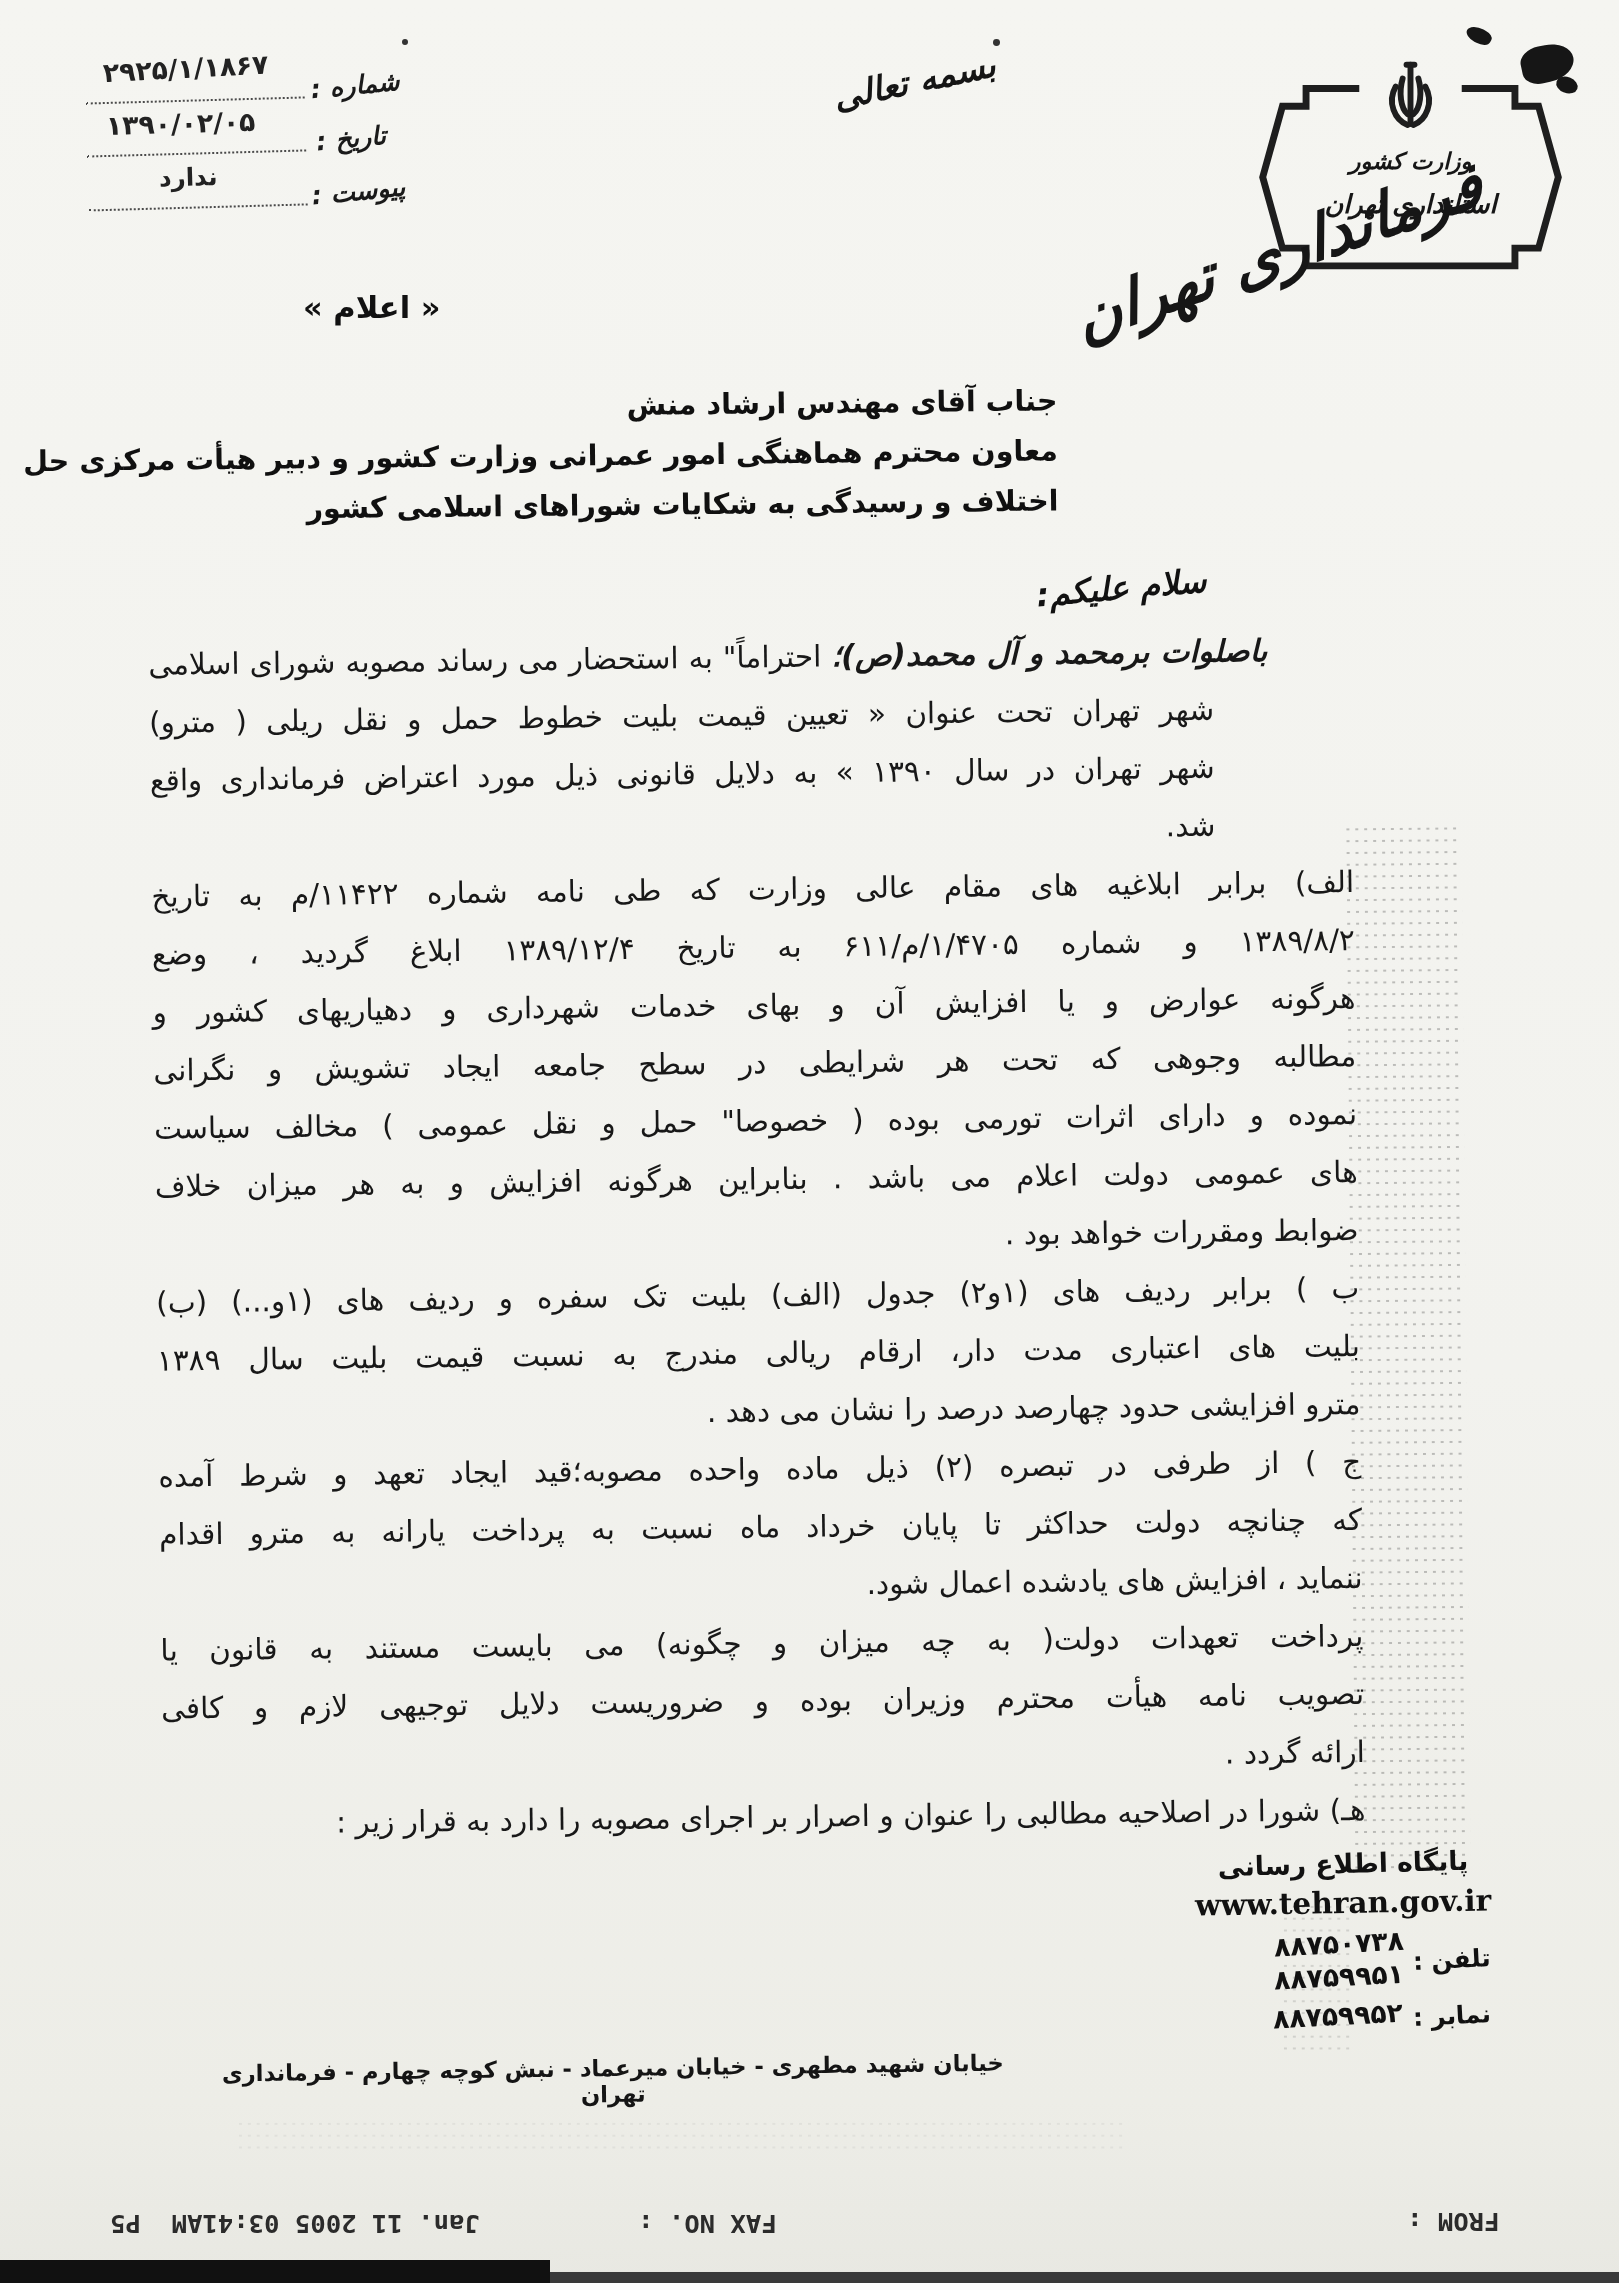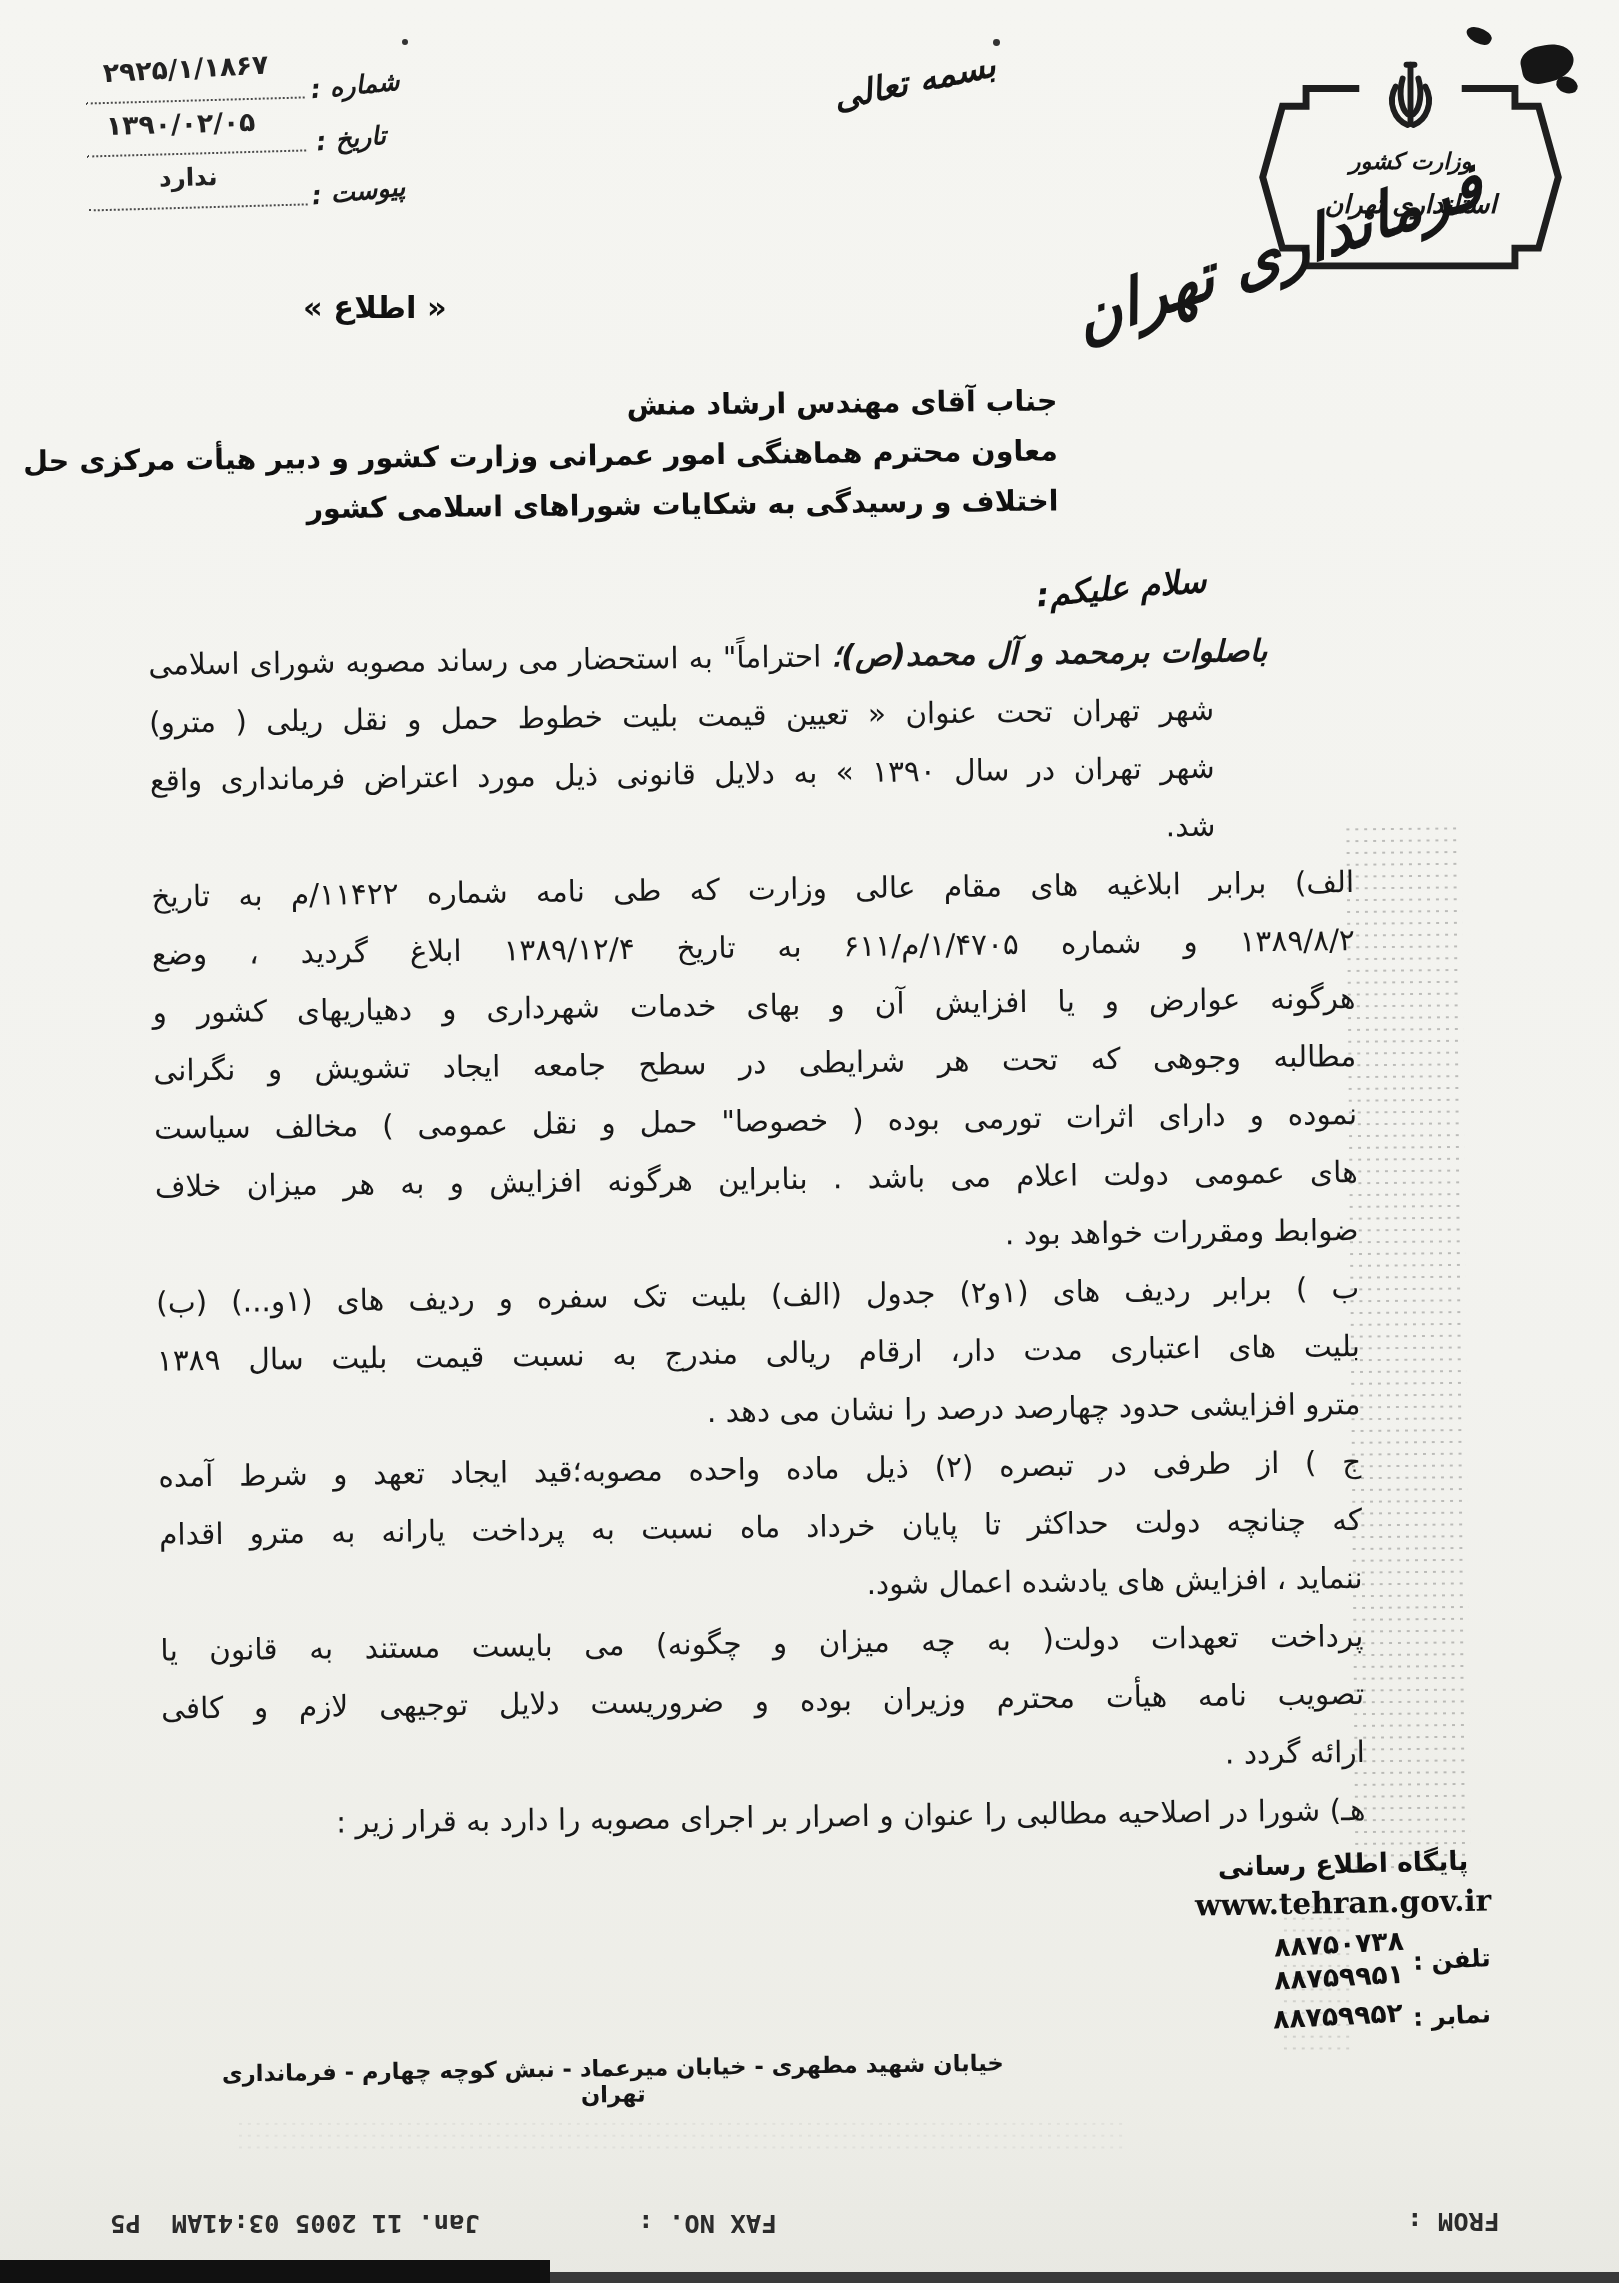--- a/index.html
+++ b/index.html
@@ -93,21 +93,21 @@
     <text x="170" y="166" text-anchor="middle" font-size="26" font-weight="bold" font-style="italic" fill="#161616">استانداری تهران</text>
   </svg>
   <div class="calligraphy">فرمانداری تهران</div>
 
   <div class="blob" style="left:1466px; top:27.6px; width:25.6px; height:14.8px; border-radius:60% 40% 50% 50%; transform:rotate(28deg);"></div>
   <div class="blob" style="left:1521px; top:45px; width:53px; height:37px; border-radius:45% 55% 60% 40%; transform:rotate(-12deg);"></div>
   <div class="blob" style="left:1556px; top:77px; width:21.7px; height:15.8px; border-radius:50%; transform:rotate(20deg);"></div>
   <div class="dotmark" style="left:993px; top:39px; width:6.9px; height:6.9px;"></div>
   <div class="dotmark" style="left:402px; top:39px; width:5.9px; height:5.9px;"></div>
 
-  <div class="urgency">« اطلاع »</div>
+  <div class="urgency">« اعلام »</div>
 
   <div class="recipient">
     <div class="r-line">جناب آقای مهندس ارشاد منش</div>
     <div class="r-line r-just">معاون محترم هماهنگی امور عمرانی وزارت کشور و دبیر هیأت مرکزی حل</div>
     <div class="r-line">اختلاف و رسیدگی به شکایات شوراهای اسلامی کشور</div>
   </div>
 
   <div class="salutation script">سلام علیکم:</div>
 
   <div class="body-block">

